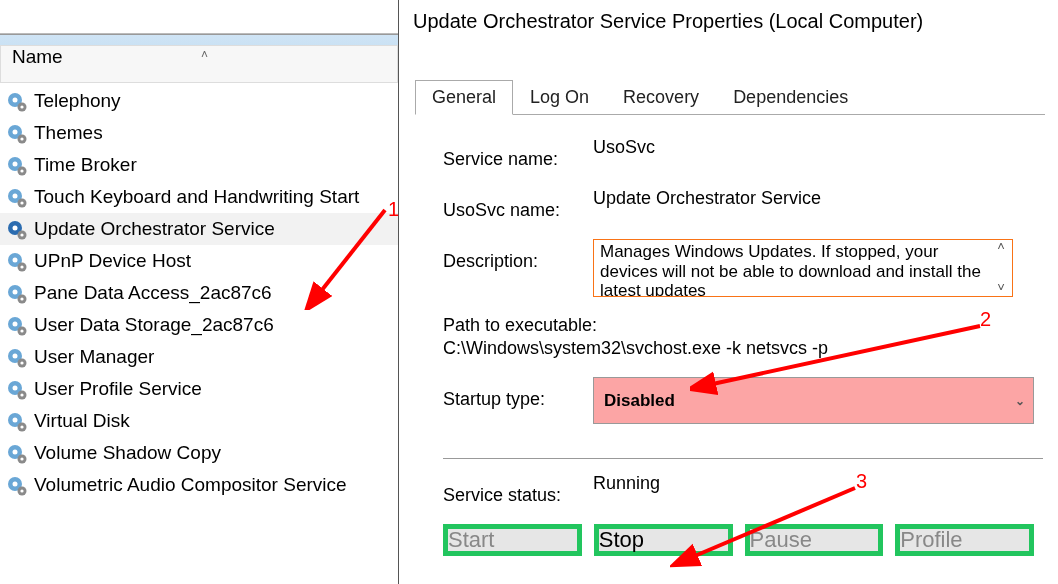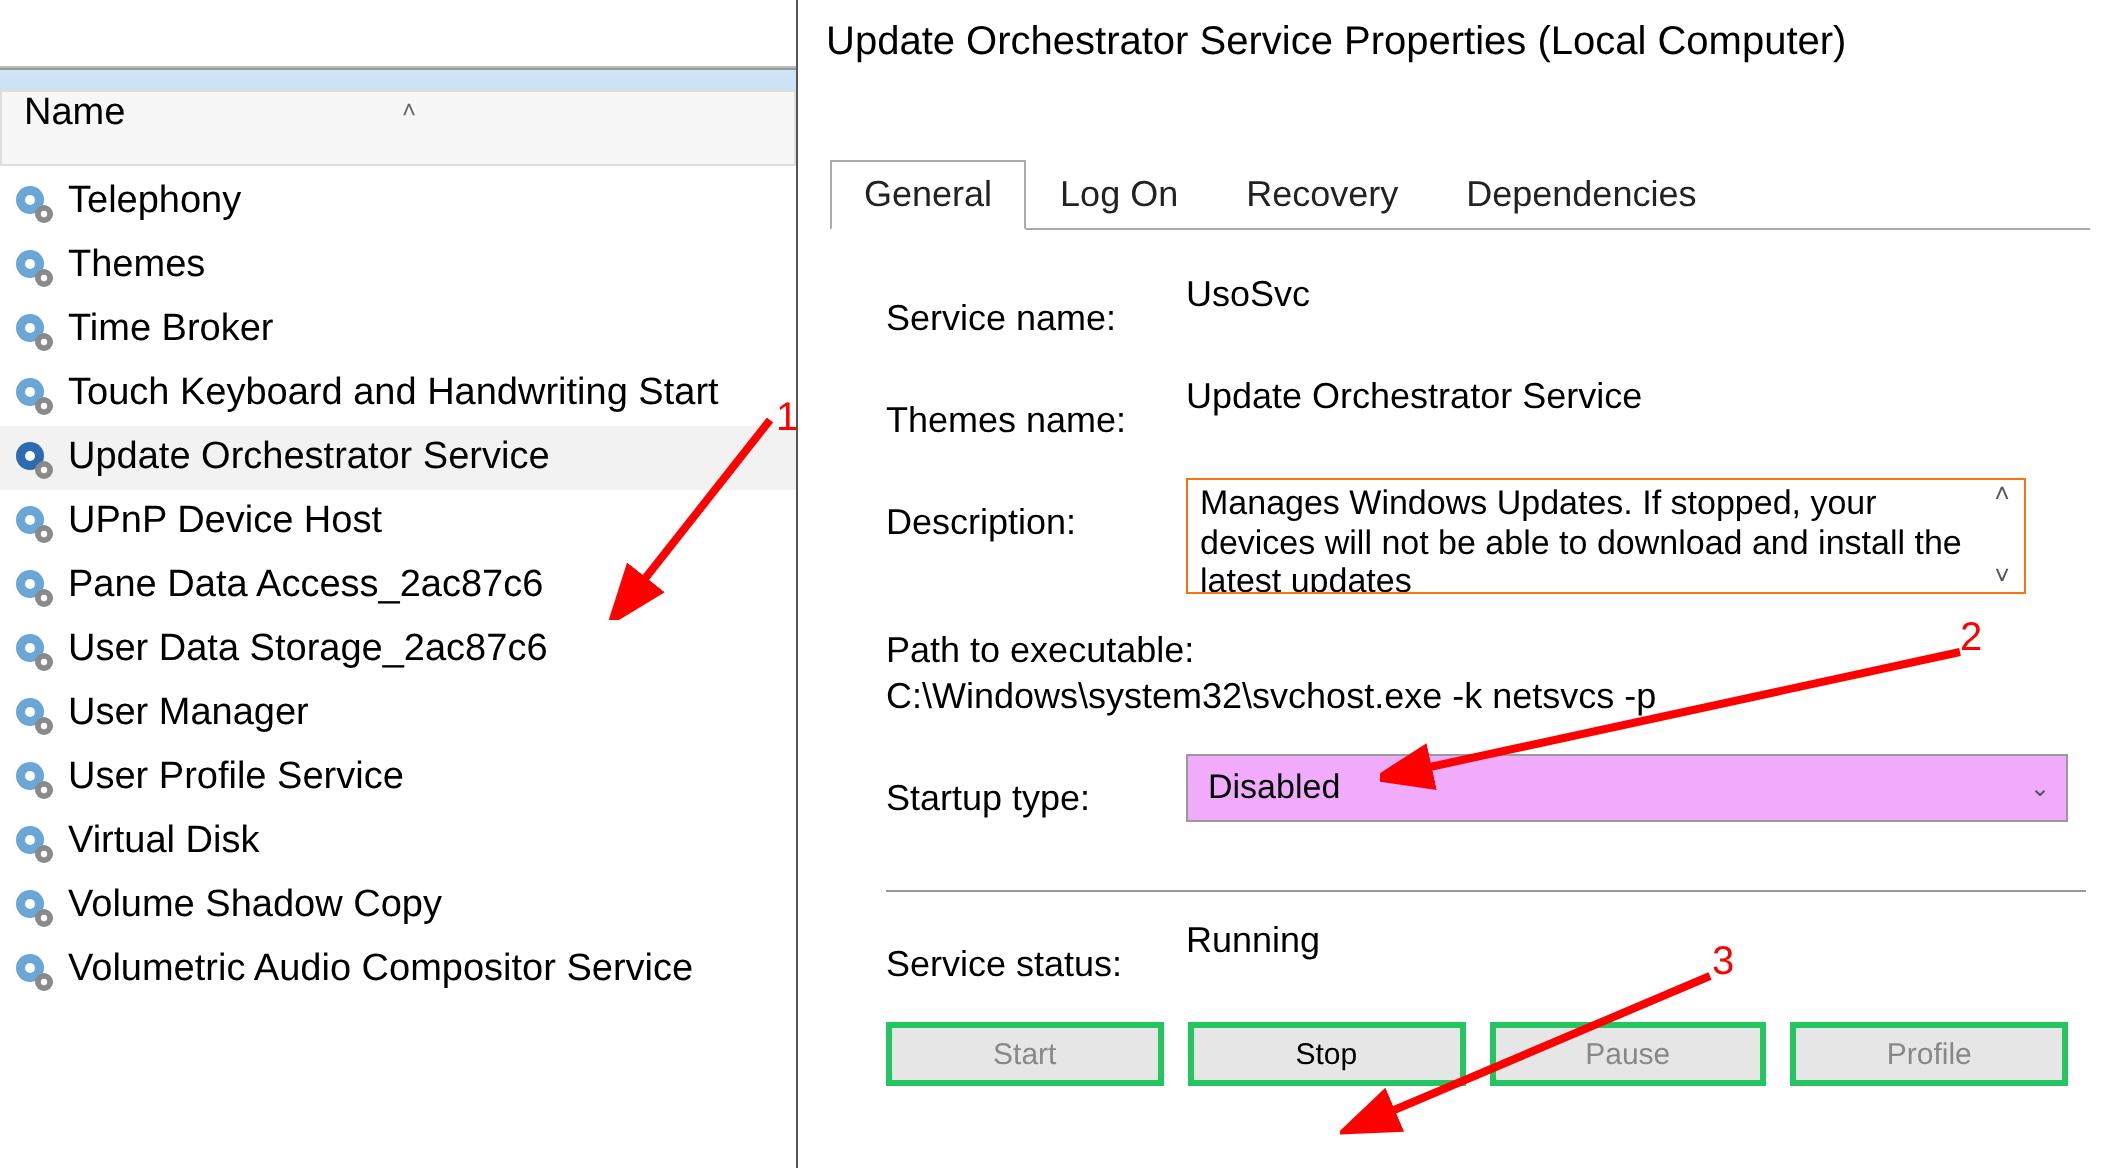--- a/index.html
+++ b/index.html
@@ -148,28 +148,29 @@
     flex-direction: column;
     justify-content: space-between;
     align-items: center;
     font-size: 13px;
     color: #555;
   }
   .path-block { margin-bottom: 18px; }
   .path-label { margin-bottom: 2px; }
   .startup-select {
     border: 1px solid #999;
-    background: #f0abfc;
+    background: #fca5a5;
     width: 454px;
-    height: 34px;
+    height: 47px;
     display: flex;
     align-items: center;
     padding-left: 10px;
     position: relative;
     font-size: 17px;
+    font-weight: bold;
   }
   .startup-select .caret {
     position: absolute;
     right: 8px;
     font-size: 12px;
     color: #555;
   }
   .divider {
     border: none;
     border-top: 1px solid #999;
@@ -178,26 +179,25 @@
   }
   .btn-row {
     display: flex;
     gap: 12px;
     margin-top: 14px;
   }
   .svc-btn {
     width: 140px;
     height: 32px;
     background: #e6e6e6;
-    border: 3px solid #22c55e;
-    font-size: 15px;
+    border: 5px solid #22c55e;
+    font-size: 22px;
     color: #000;
     display: flex;
     align-items: center;
-    justify-content: center;
     cursor: pointer;
   }
   .svc-btn.disabled { color: #888; }
 
   
   .anno {
     position: absolute;
     pointer-events: none;
     color: #ff0000;
     font-size: 20px;
@@ -374,21 +374,21 @@
     </div>
 
   <div class="form-area">
 
     <div class="form-row">
       <div class="form-label">Service name:</div>
       <div class="form-value">UsoSvc</div>
     </div>
 
     <div class="form-row">
-      <div class="form-label">Themes name:</div>
+      <div class="form-label">UsoSvc name:</div>
       <div class="form-value">Update Orchestrator Service</div>
     </div>
 
     <div class="form-row">
       <div class="form-label">Description:</div>
       <div class="desc-box">
         <span>Manages Windows Updates. If stopped, your devices will not be able to download and install the latest updates</span>
         <div class="desc-scroll">
           <span>˄</span>
           <span>˅</span>

